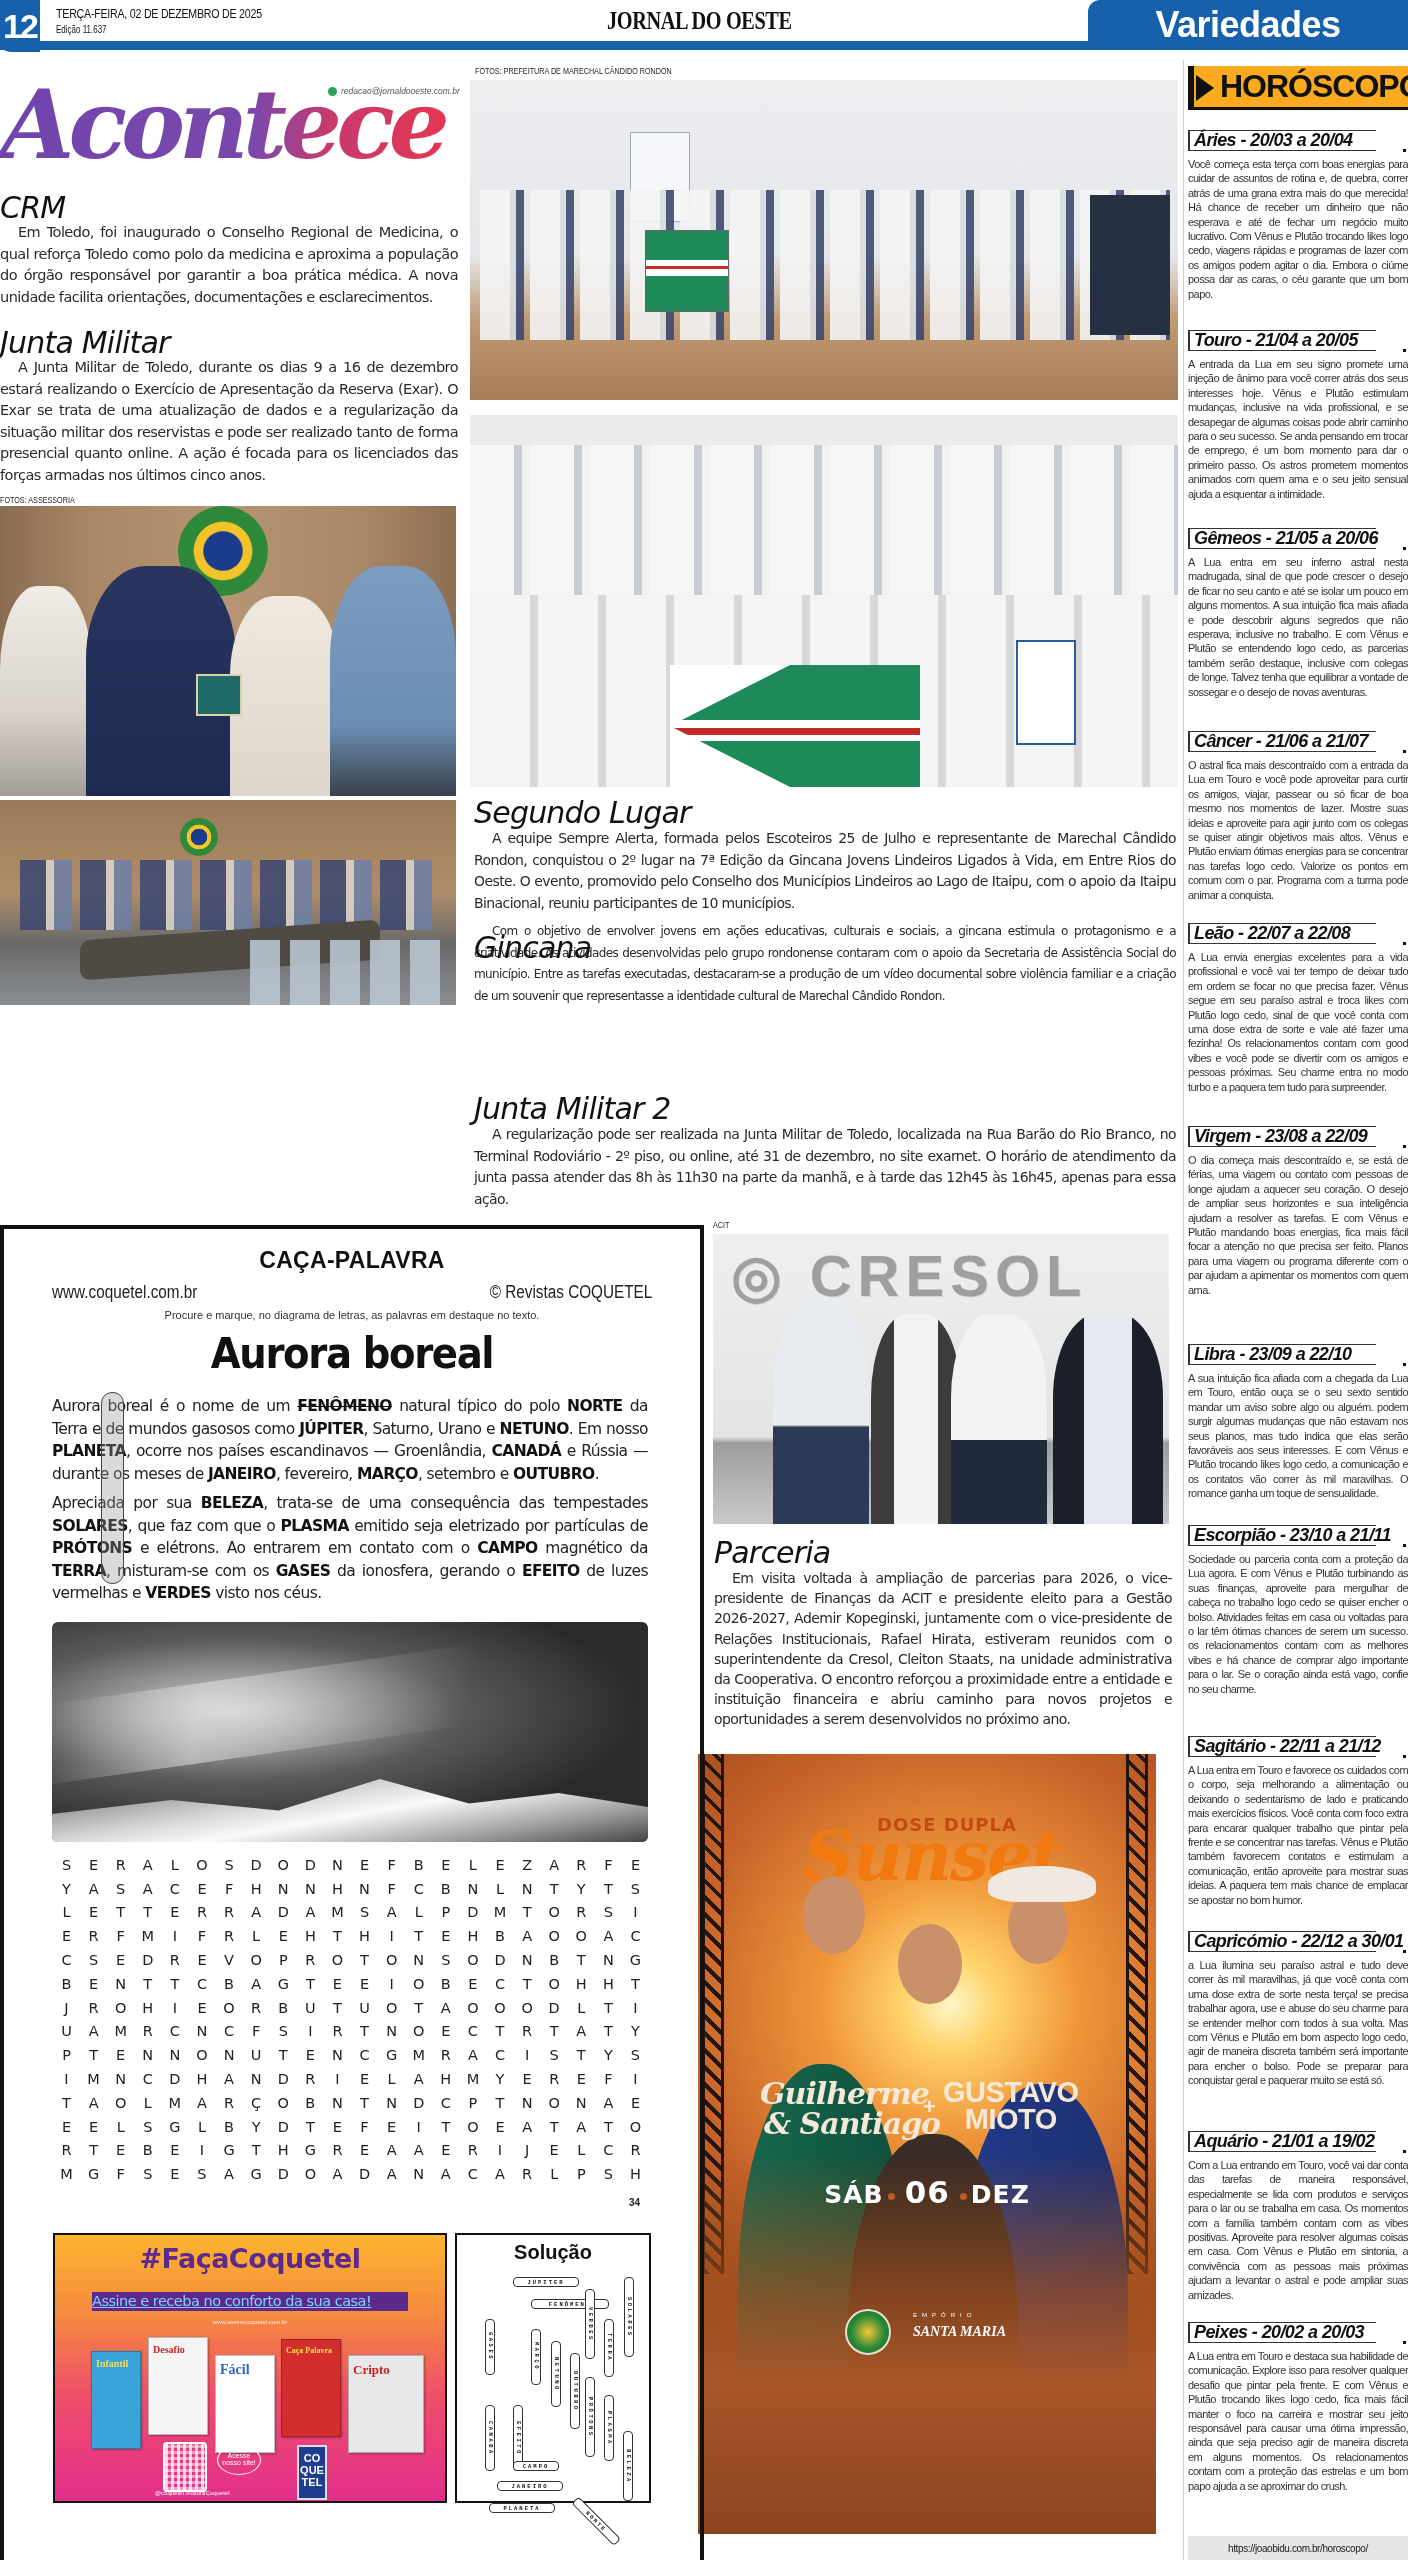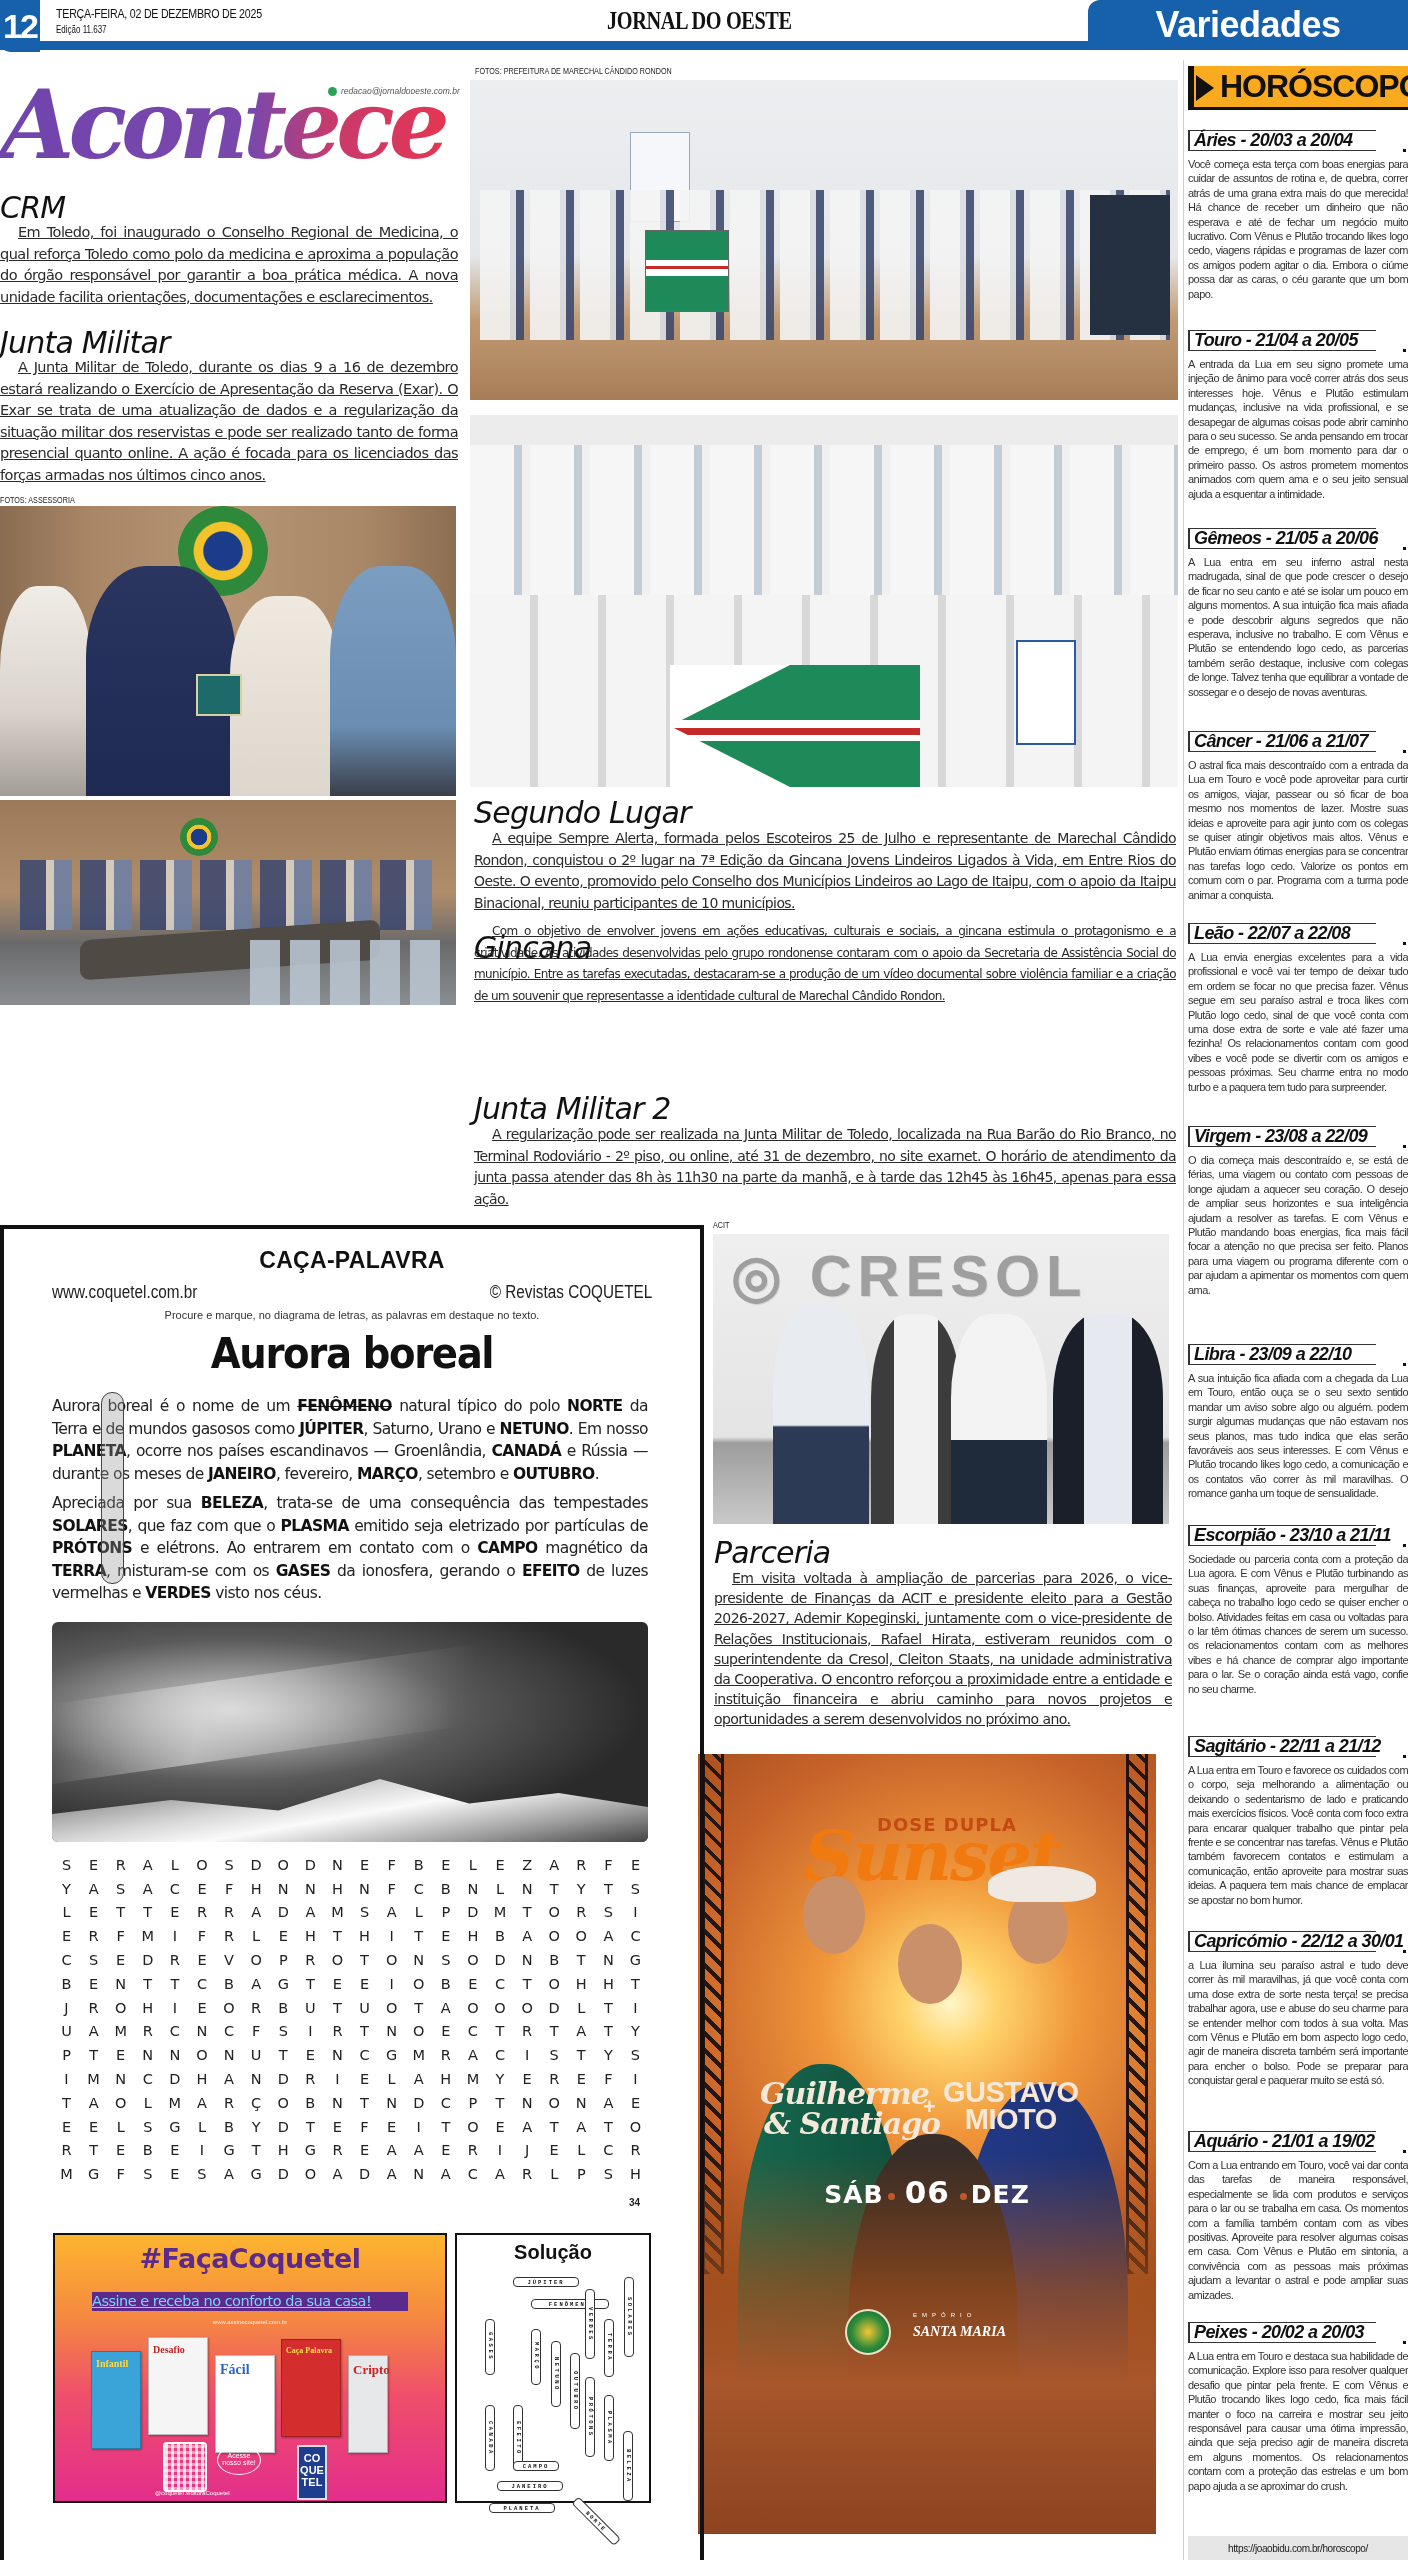--- a/index.html
+++ b/index.html
@@ -14,21 +14,21 @@
   .date { position: absolute; left: 56px; top: 6px; font: 13px "Liberation Sans Narrow", "Liberation Sans", sans-serif; color: #111; transform: scaleX(0.82); transform-origin: left; letter-spacing: -0.3px; }
   .edition { position: absolute; left: 56px; top: 24px; font: 10px "Liberation Sans", sans-serif; color: #111; transform: scaleX(0.8); transform-origin: left; }
   .masthead { position: absolute; left: 607px; top: 6px; font: bold 26px "Liberation Serif", serif; color: #111; transform: scaleX(0.78); transform-origin: left; letter-spacing: -0.5px; }
   .section-tab { position: absolute; left: 1088px; top: 0; width: 320px; height: 50px; background: #1760ac; border-radius: 12px 0 0 0; color: #fff;
     font: bold 36px "Liberation Sans", sans-serif; display: flex; align-items: center; justify-content: center; letter-spacing: -0.5px; }
 
   
   .credit { position: absolute; font: 9px "Liberation Sans", sans-serif; color: #222; transform: scaleX(0.8); transform-origin: left; text-transform: uppercase; }
   .photo { position: absolute; overflow: hidden; }
   .h-ital { position: absolute; font: italic 30px "DejaVu Sans", sans-serif; color: #111; letter-spacing: -0.8px; }
-  .body-txt { position: absolute; font: 14.5px "DejaVu Sans", sans-serif; line-height: 21.5px; color: #2a2a2a; text-align: justify; letter-spacing: -0.55px; text-decoration: underline; }
+  .body-txt { position: absolute; font: 14.5px "DejaVu Sans", sans-serif; line-height: 21.5px; color: #2a2a2a; text-align: justify; letter-spacing: -0.55px; }
   .body-txt p { text-indent: 18px; }
 
   
   .logo { position: absolute; left: 0px; top: 70px; width: 460px; height: 110px; font: italic bold 96px "DejaVu Serif", serif; letter-spacing: -6px;
     background: linear-gradient(90deg, #7044ae 0%, #7a48ab 55%, #c83a6d 72%, #e8354e 100%); -webkit-background-clip: text; background-clip: text; color: transparent; line-height: 110px; }
   .logo-email { position: absolute; left: 328px; top: 86px; font: italic 8.5px "Liberation Sans", sans-serif; color: #555; display: flex; align-items: center; gap: 4px; }
   .logo-email .dot { width: 9px; height: 9px; border-radius: 50%; background: #27a35a; }
 
   
   .horo { position: absolute; left: 1188px; top: 66px; width: 220px; }
@@ -582,21 +582,21 @@
       </div>
     <div class="mag" style="left:93px;top:102px;width:60px;height:98px;background:#f5f5f5;text-align:right;">
         <span style="color:#c22">Desafio</span>
       </div>
     <div class="mag" style="left:160px;top:120px;width:60px;height:98px;background:#fff;">
         <span style="color:#2a66c4;font-size:14px">Fácil</span>
       </div>
     <div class="mag" style="left:226px;top:104px;width:60px;height:98px;background:#d42d2d;">
         <span style="color:#ffe24a;font-size:8px">Caça Palavra</span>
       </div>
-    <div class="mag" style="left:293px;top:120px;width:40px;height:98px;background:#e6e8ea;">
+    <div class="mag" style="left:293px;top:120px;width:76px;height:98px;background:#e6e8ea;">
         <span style="color:#c22;font-size:13px">Cripto</span>
       </div>
     <div class="qr"></div>
     <div class="coq-acesse">Acesse nosso site!</div>
     <div class="coq-logo">CO QUE TEL</div>
     <div class="coq-social">@coquetel   /editoraCoquetel</div>
   </div>
 
   <div class="sol">
     <div class="sol-title">Solução</div>

